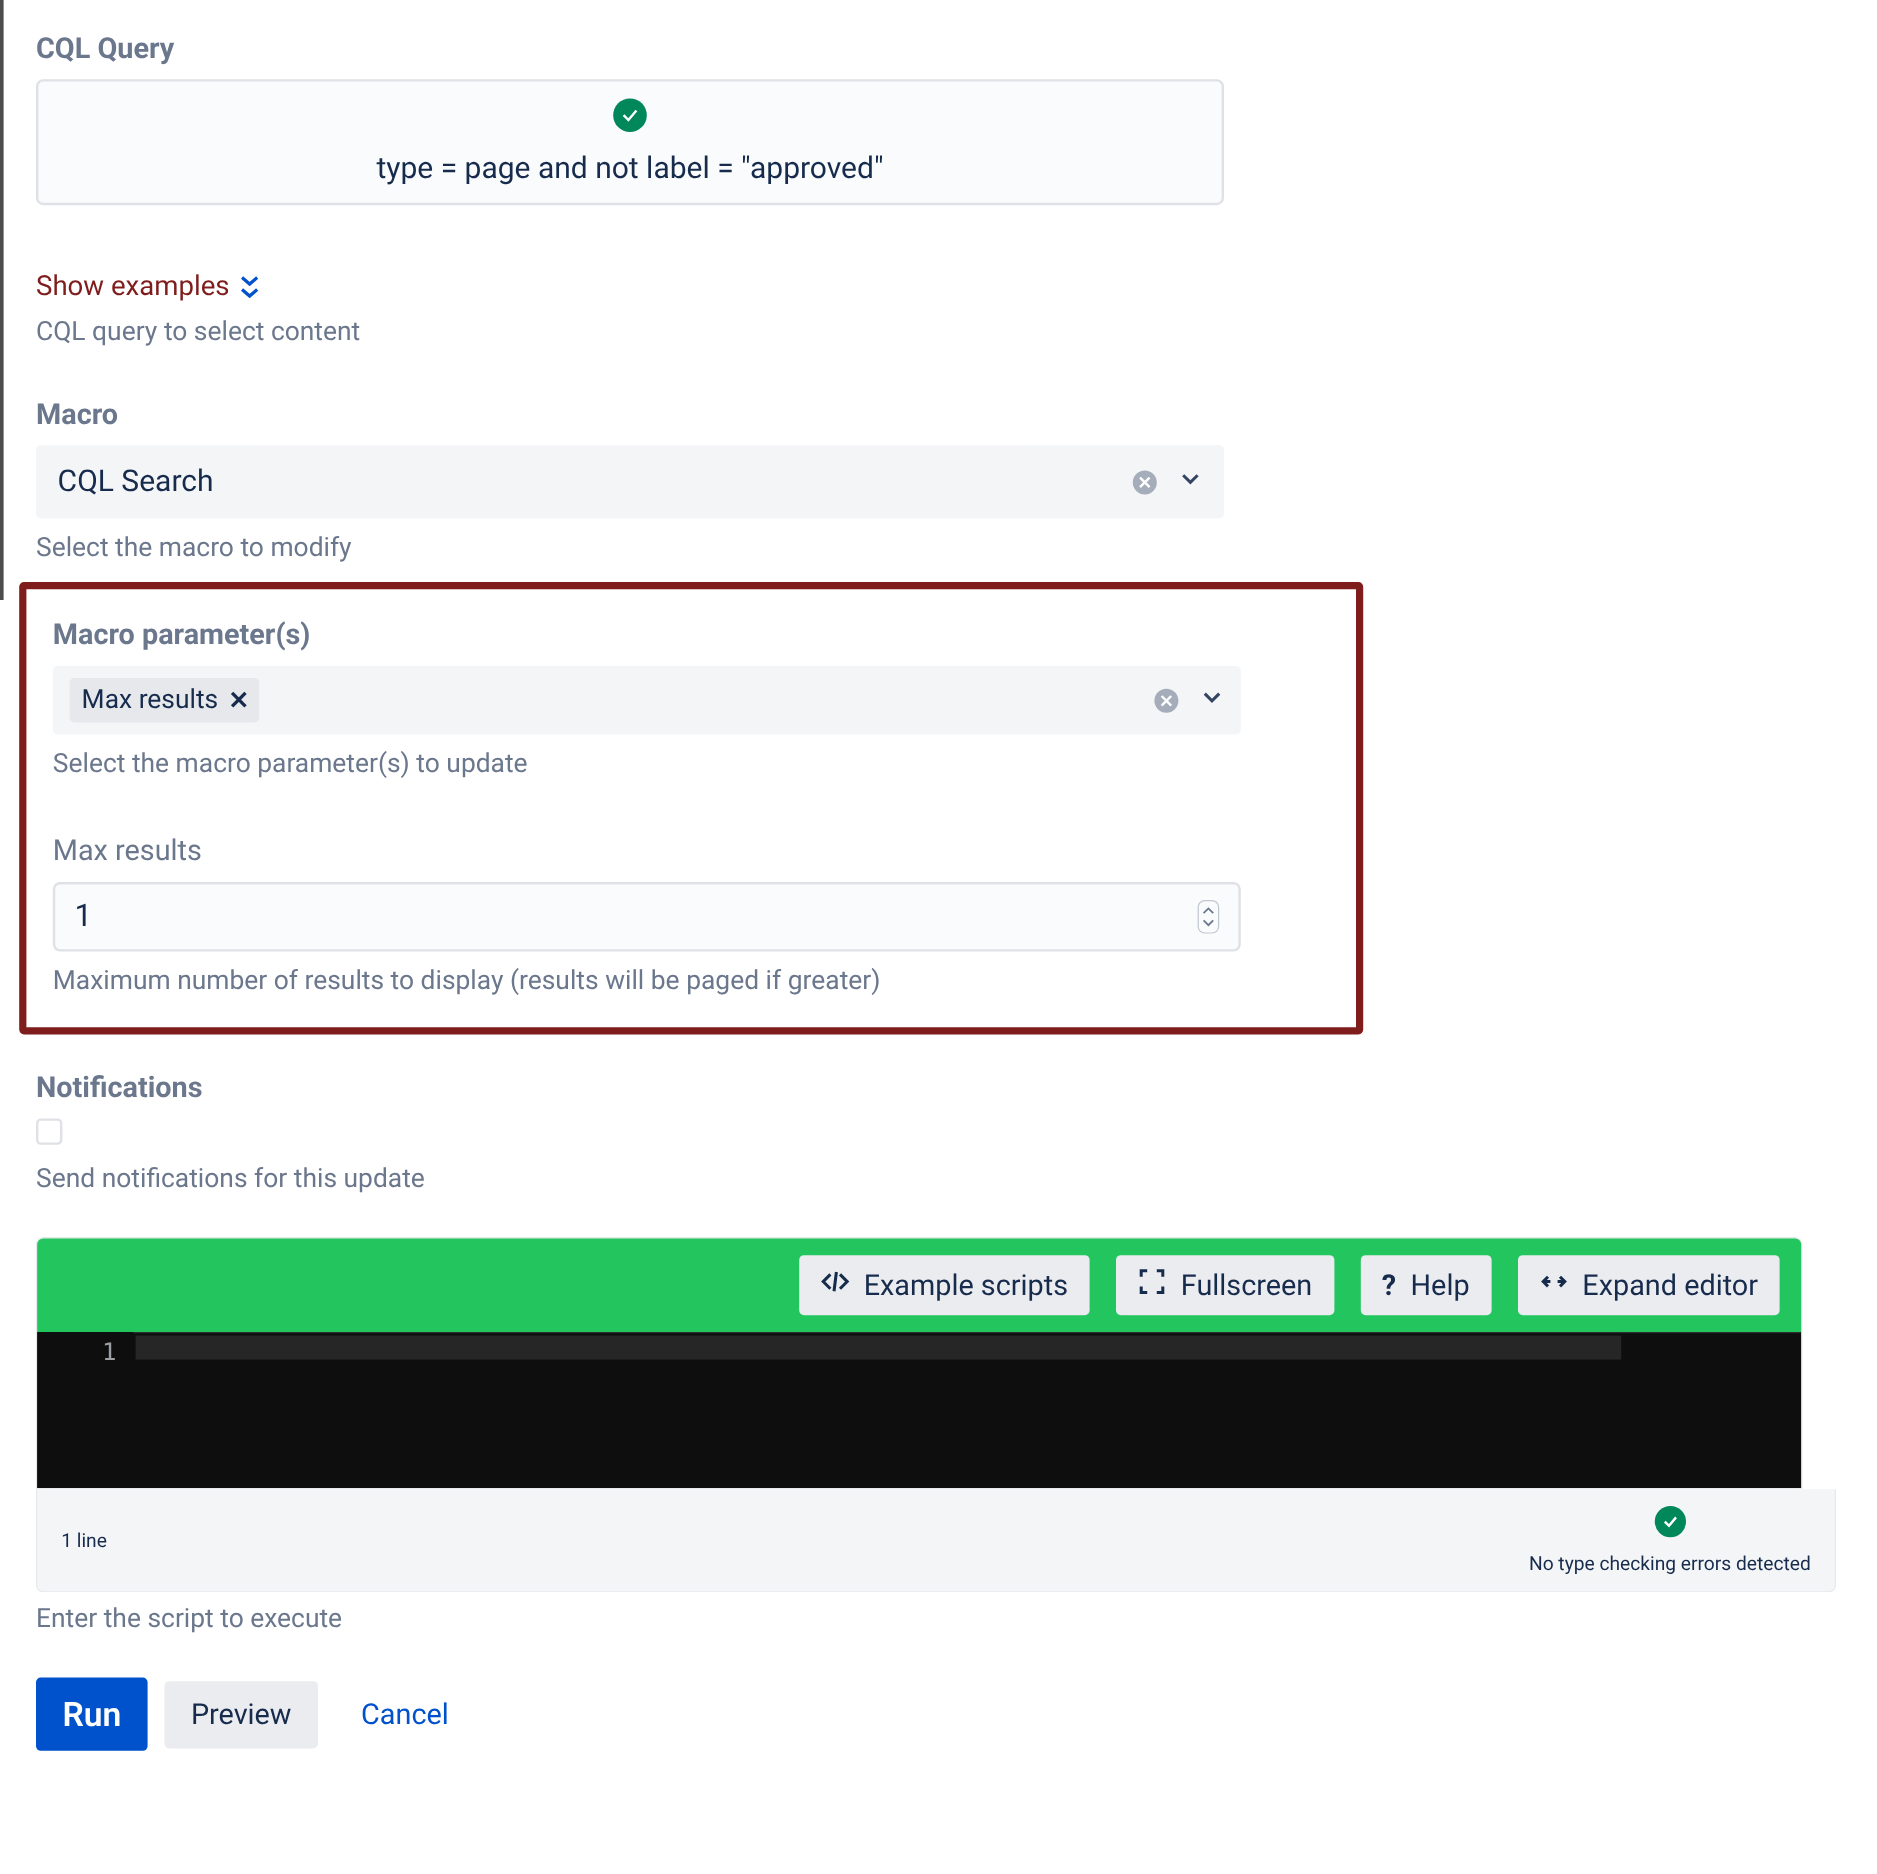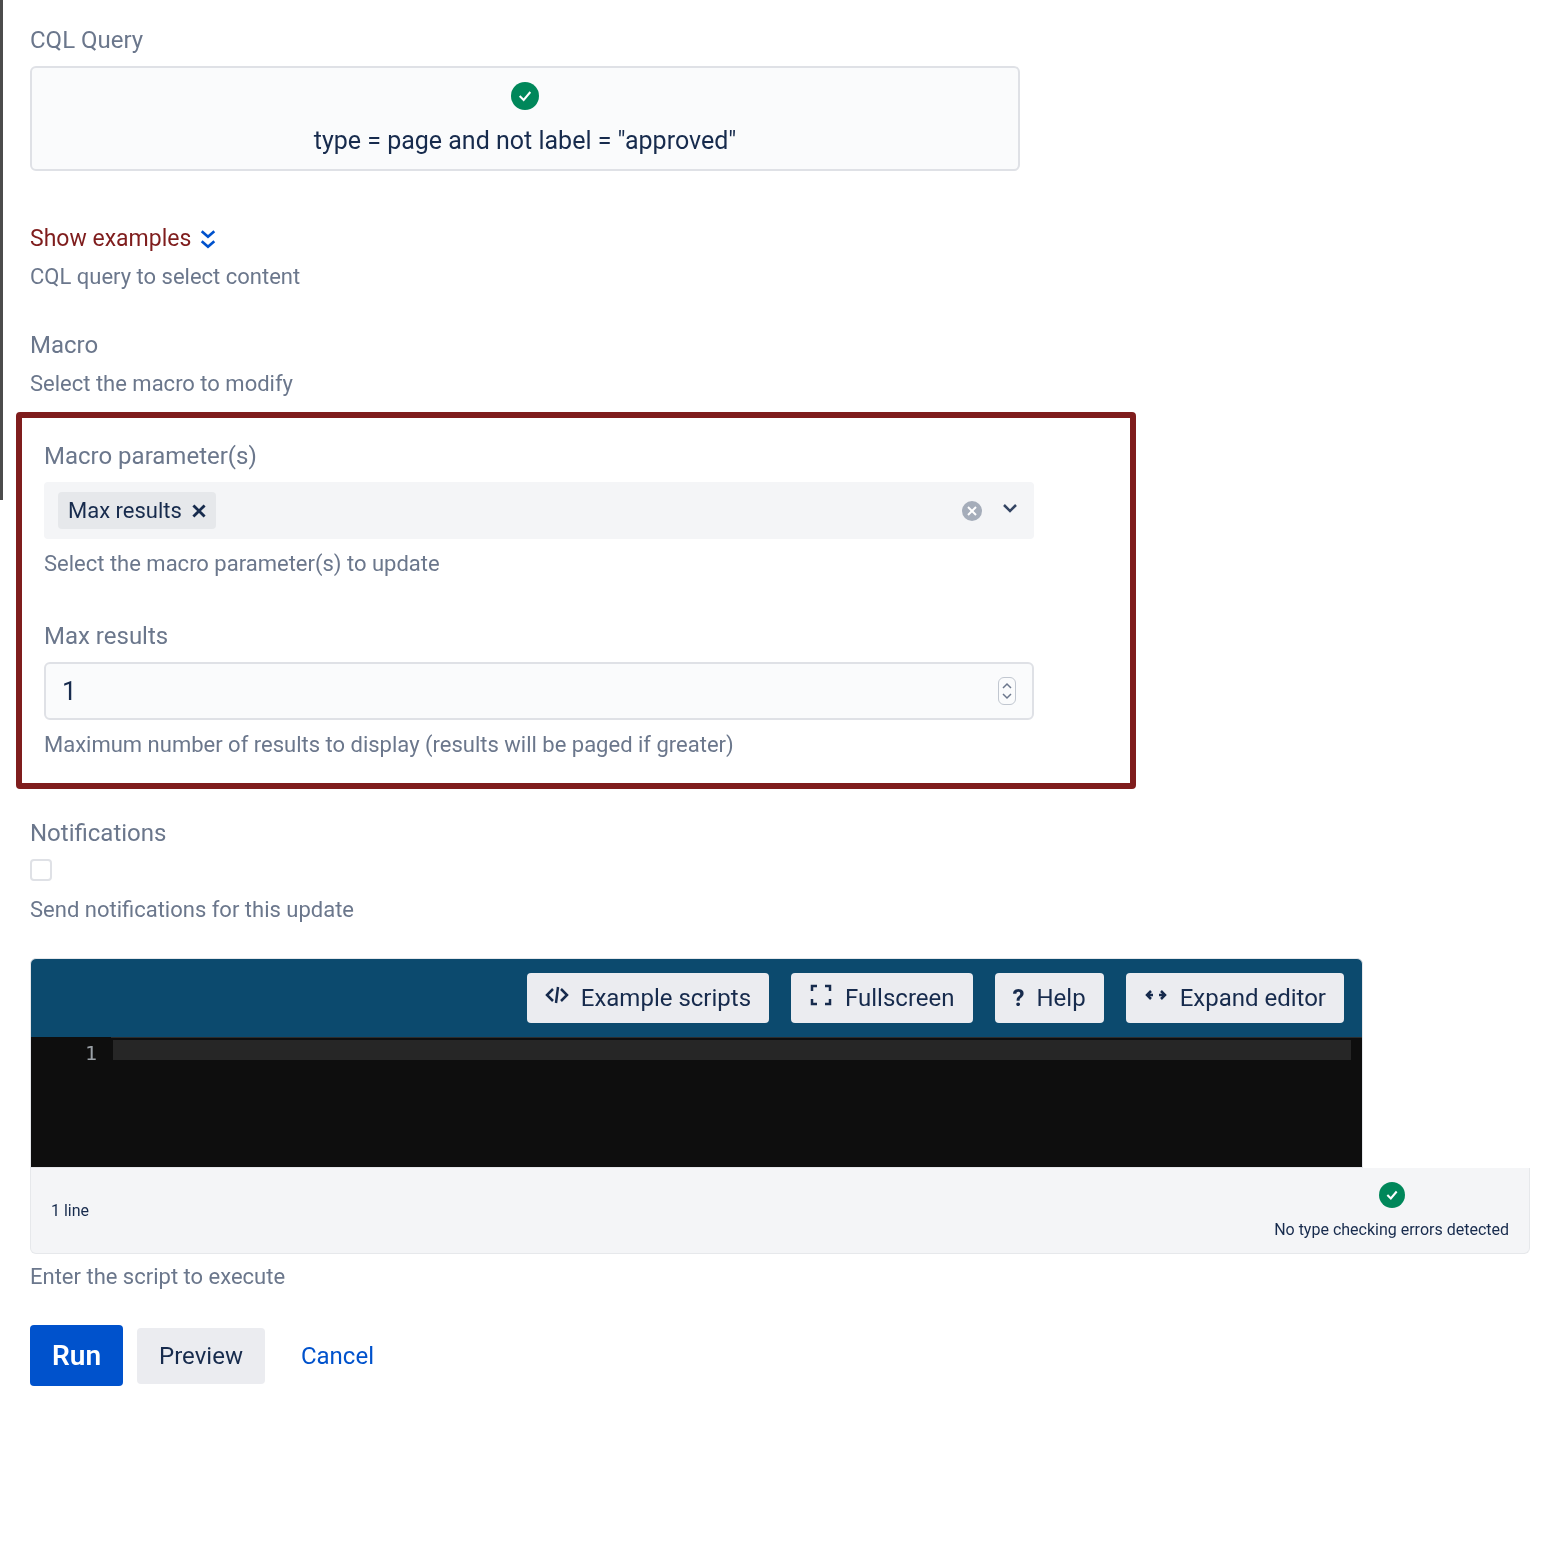--- a/index.html
+++ b/index.html
@@ -18,21 +18,21 @@
     padding: 20px 30px 30px 30px;
   }
   .left-bar {
     position: absolute;
     left: 0; top: 0;
     width: 3px;
     height: 500px;
     background: rgba(0,0,0,0.7);
   }
   .section-label {
-    font-weight: 400;
+    font-weight: 700;
     color: #6B778C;
     font-size: 24px;
     margin-top: 6px;
     margin-bottom: 12px;
   }
   .narrow { width: 990px; }
   .full   { width: 1500px; }
   .cql-box {
     width: 990px;
     border: 2px solid #DFE1E6;
@@ -125,24 +125,24 @@
     border:1px solid #C1C7D0; border-radius:6px;
   }
   .spinner svg { width:10px; height:8px; }
   .checkbox {
     width:22px; height:22px;
     border:2px solid #DFE1E6;
     border-radius:4px;
     background:#fff;
   }
   .editor-panel {
-    width: 1333px;
+    width: 1472px;
     border:1px solid #E6E8EB;
     border-radius:6px 6px 0 0;
-    background:#0c4a6e;
+    background:#22c55e;
     overflow:hidden;
   }
   .editor-toolbar {
     display:flex; justify-content:flex-end; gap:22px;
     padding:14px 18px;
   }
   .tool-btn {
     background:#EBECF0;
     border-radius:4px;
     padding:10px 18px;
@@ -233,20 +233,36 @@
           <polyline points="3,2 10,8 17,2" fill="none" stroke="#0052CC" stroke-width="3"></polyline>
         </svg>
     </span>
   </div>
   <div class="helper-text narrow">CQL query to select content</div>
 
   <div class="gap"></div>
 
   
   <div class="section-label narrow">Macro</div>
+  <div class="select-box">
+    <span class="select-text">CQL Search</span>
+    <span class="select-controls">
+      <span class="clear-circle">
+        <svg viewBox="0 0 10 10" stroke="#fff" stroke-width="2">
+            <line x1="1" y1="1" x2="9" y2="9"></line>
+            <line x1="9" y1="1" x2="1" y2="9"></line>
+          </svg>
+      </span>
+      <span class="chev-down">
+        <svg viewBox="0 0 20 20">
+            <polyline points="4,7 10,13 16,7" fill="none" stroke="#344563" stroke-width="2.5"></polyline>
+          </svg>
+      </span>
+    </span>
+  </div>
   <div class="helper-text narrow">Select the macro to modify</div>
 
   
   <div class="highlight-box">
     <div class="section-label">Macro parameter(s)</div>
     <div class="tag-select">
       <span class="tag-chip">
         <span>Max results</span>
         <span class="x">
           <svg viewBox="0 0 10 10" stroke="#172B4D" stroke-width="2">

